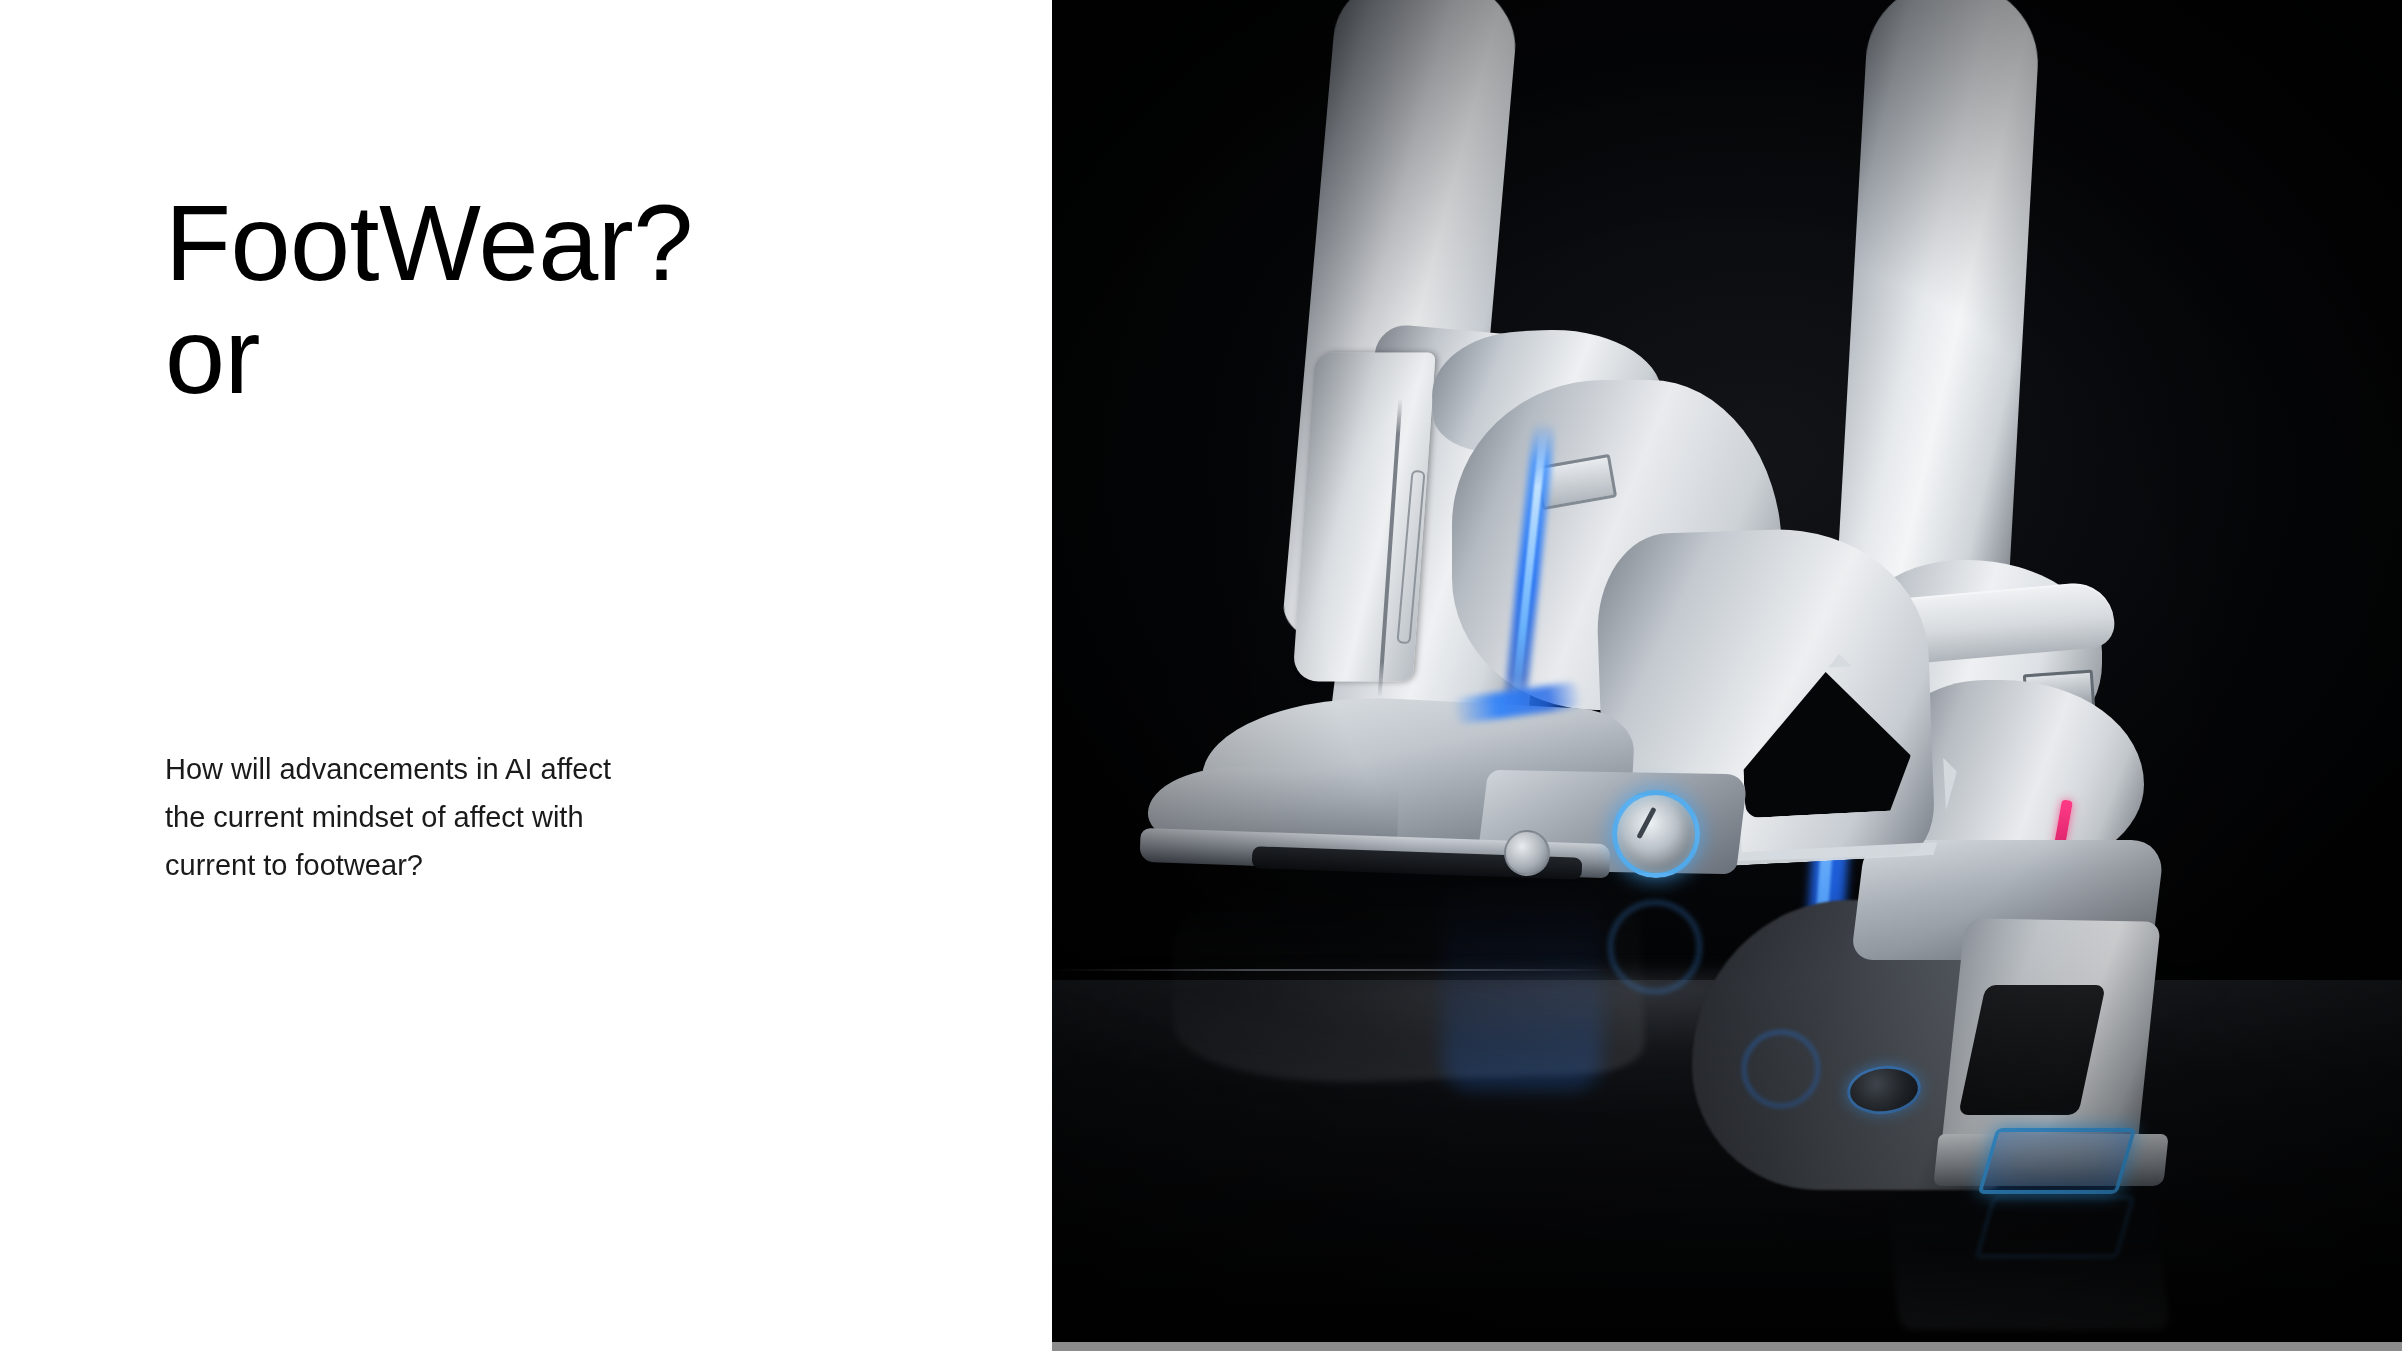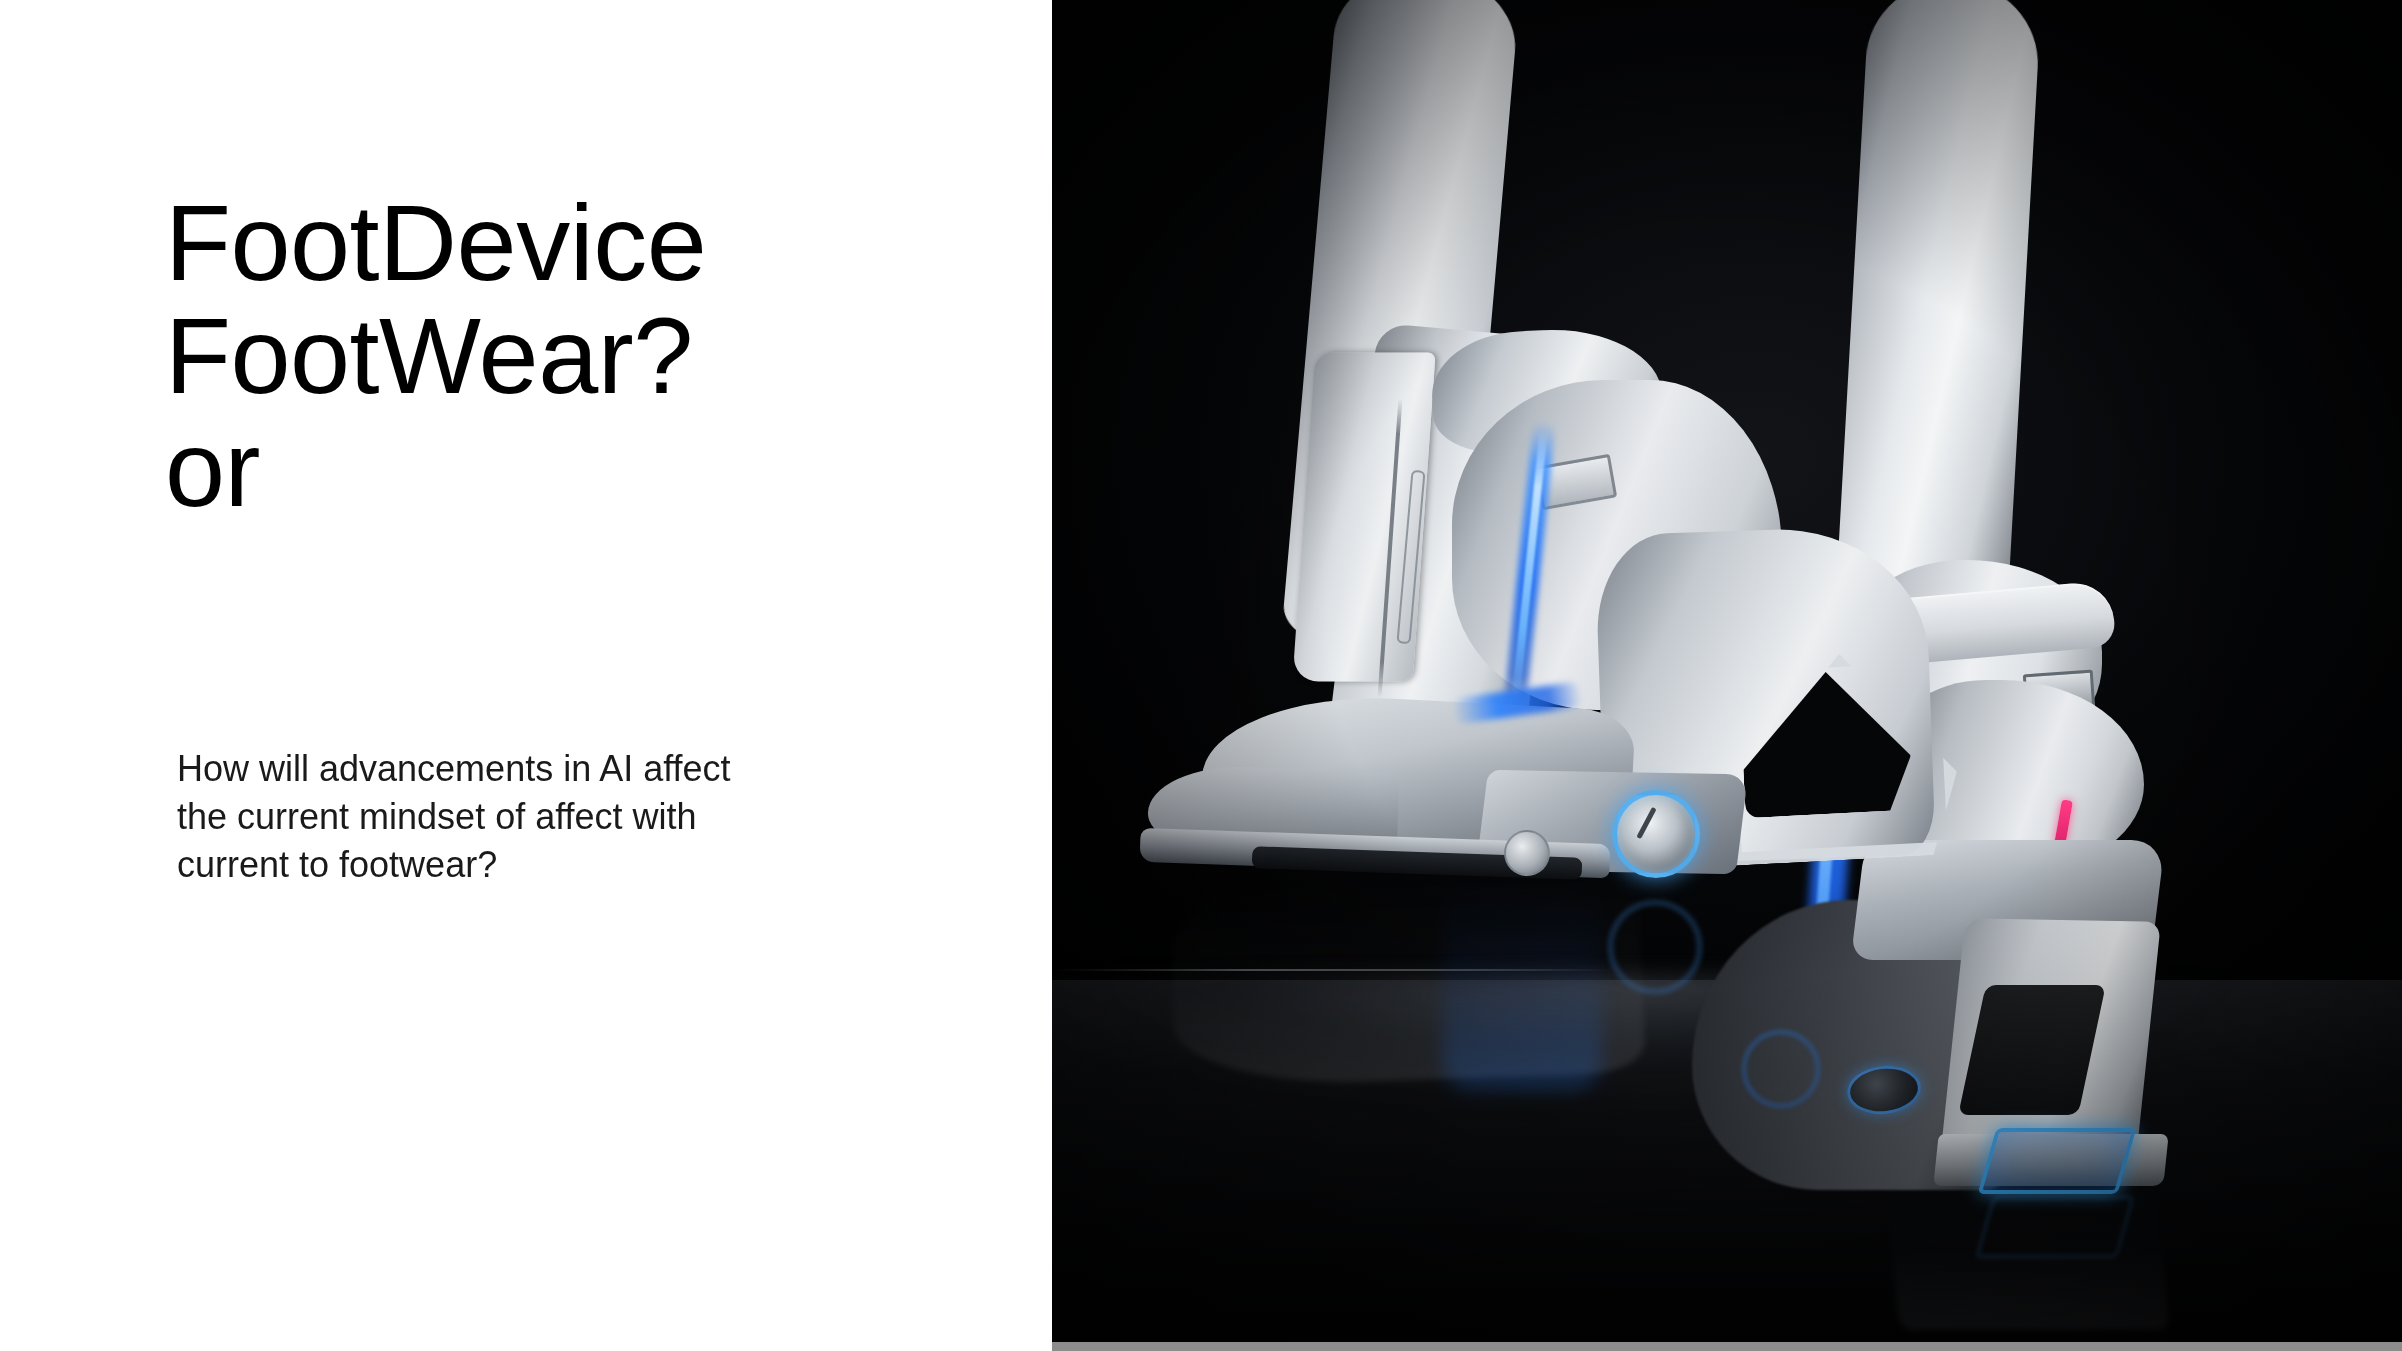--- a/index.html
+++ b/index.html
@@ -55,25 +55,24 @@
     position: absolute;
     left: 165px;
     top: 745px;
     width: 760px;
   }
 
   .subtitle-line {
     display: block;
     font-family: "Liberation Sans", sans-serif;
     font-weight: 400;
-    font-size: 36px;
+    font-size: 29px;
     line-height: 48px;
     color: #1a1a1a;
     white-space: nowrap;
-    margin-left: 12px;
   }
 
   
   .image-panel {
     position: absolute;
     left: 1052px;
     top: 0;
     width: 1350px;
     height: 1342px;
     background: #000000;
@@ -567,21 +566,20 @@
   }
 </style>
 </head>
 <body>
 
 <div class="slide">
 
   <div class="text-panel">
 
     <div class="title-block">
-      <span class="title-line">FootDevice</span>
       <span class="title-line">FootWear?</span>
       <span class="title-line">or</span>
     </div>
 
     <div class="subtitle-block">
       <span class="subtitle-line">How will advancements in AI affect</span>
       <span class="subtitle-line">the current mindset of affect with</span>
       <span class="subtitle-line">current to footwear?</span>
     </div>
 

